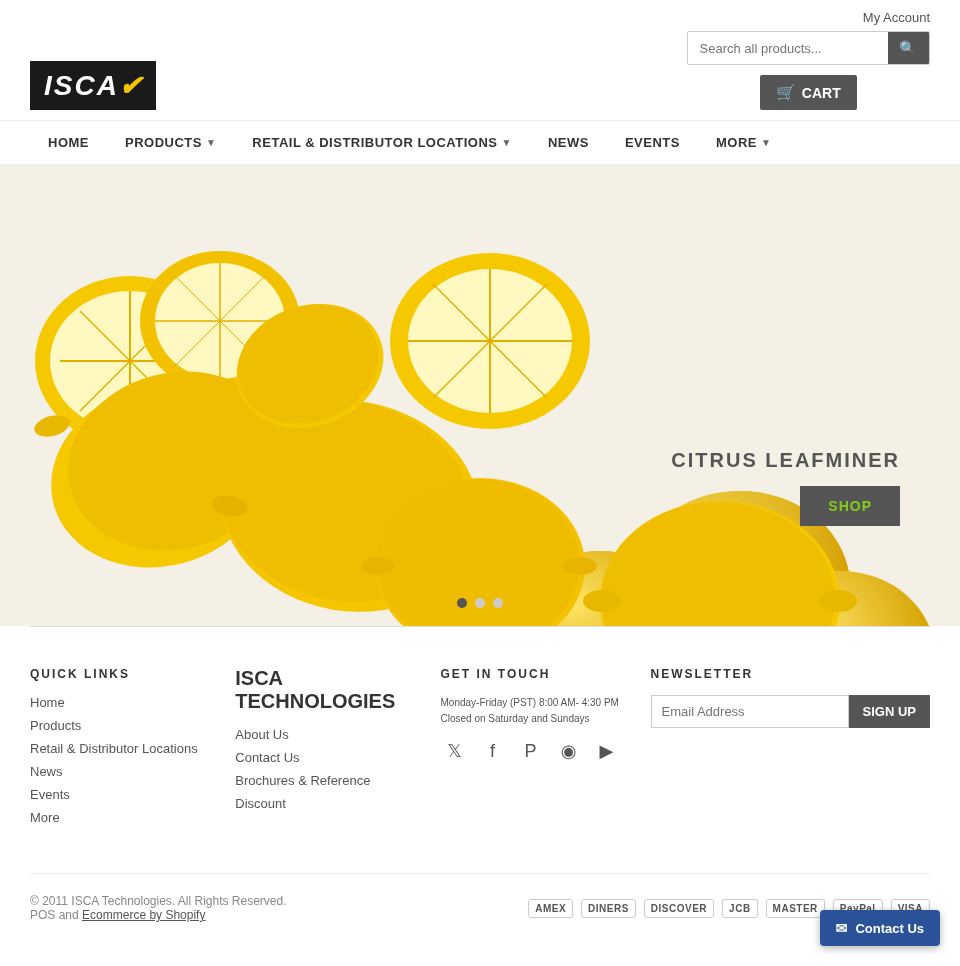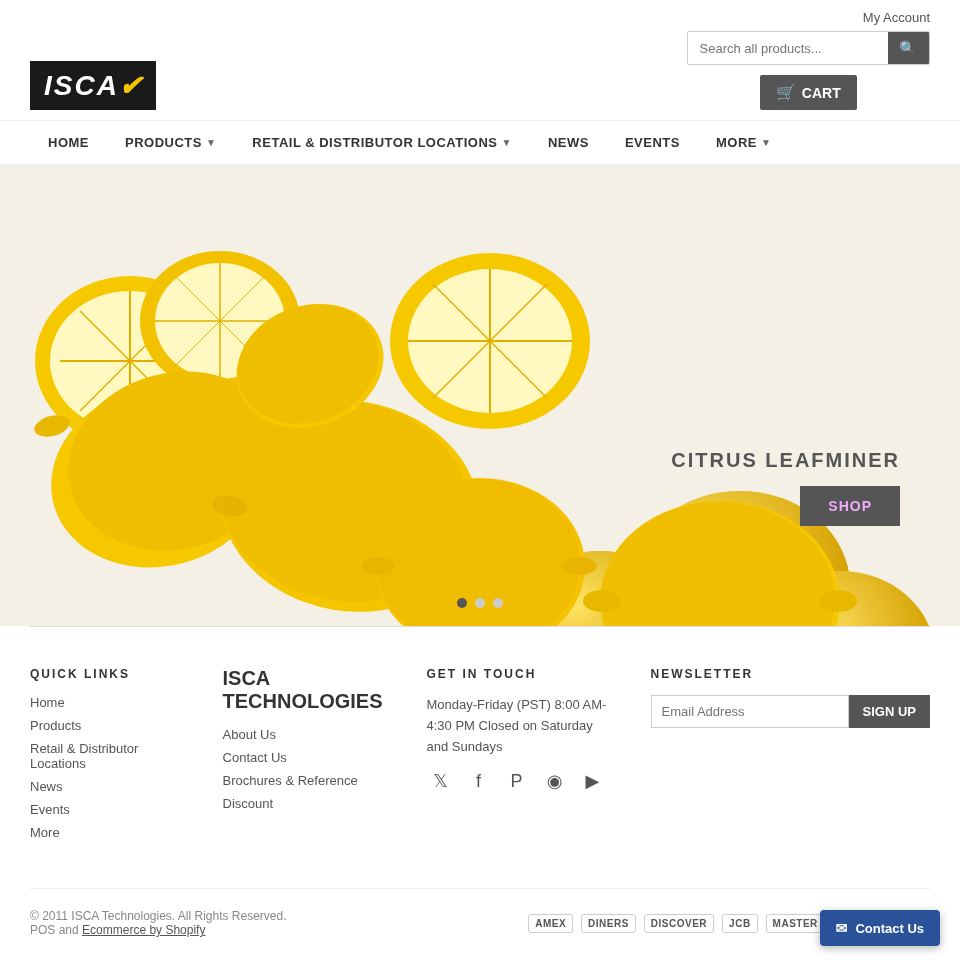--- a/index.html
+++ b/index.html
@@ -144,21 +144,21 @@
     .hero-title {
       font-size: 20px;
       font-weight: bold;
       color: #555;
       letter-spacing: 2px;
       margin-bottom: 14px;
       text-align: center;
     }
     .shop-btn {
       background: #555;
-      color: #f0abfc;
+      color: #84cc16;
       border: none;
       padding: 12px 28px;
       font-size: 14px;
       font-weight: bold;
       cursor: pointer;
       letter-spacing: 1px;
     }
 
     
     .carousel-dots {
@@ -186,21 +186,21 @@
     }
 
     
     .footer {
       background: #fff;
       padding: 40px 30px 20px;
     }
     .footer-grid {
       display: grid;
       grid-template-columns: 1fr 1fr 1fr 1fr;
-      gap: 44px;
+      gap: 30px;
       margin-bottom: 40px;
     }
     .footer-section-title {
       font-size: 12px;
       font-weight: bold;
       letter-spacing: 2px;
       text-transform: uppercase;
       color: #333;
       margin-bottom: 14px;
     }
@@ -212,21 +212,21 @@
       margin-bottom: 8px;
       cursor: pointer;
     }
     .isca-tech-title {
       font-size: 20px;
       font-weight: bold;
       color: #333;
       margin-bottom: 14px;
     }
     .footer-contact-hours {
-      font-size: 13px;
+      font-size: 10px;
       color: #555;
       line-height: 1.6;
     }
     .social-icons {
       display: flex;
       gap: 10px;
       margin-top: 10px;
     }
     .social-icon {
       width: 28px;

